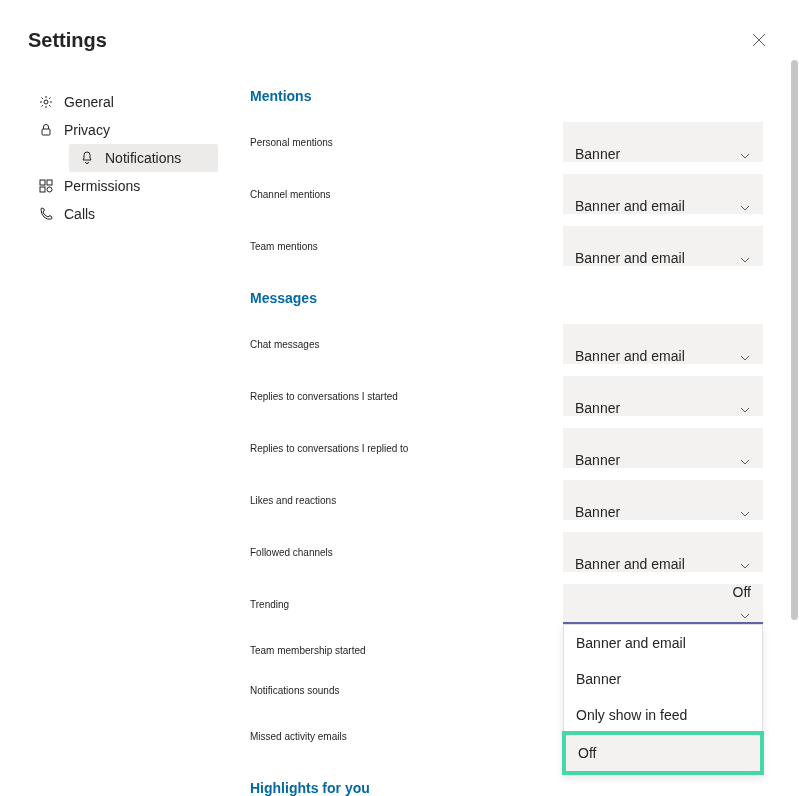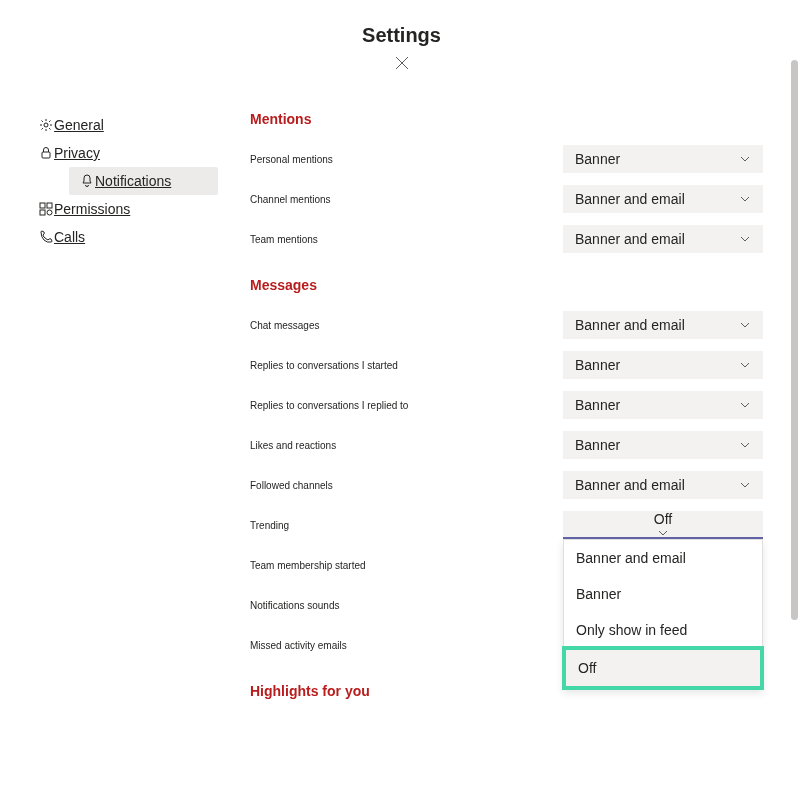--- a/index.html
+++ b/index.html
@@ -22,21 +22,20 @@
       padding: 24px 24px 0 28px;
       height: 100%;
       position: relative;
     }
     
     .header {
       display: flex;
       justify-content: space-between;
       align-items: center;
       margin-bottom: 32px;
-      flex-direction: column;
     }
     
     .title {
       font-size: 20px;
       font-weight: 700;
       color: #252423;
     }
     
     .close-btn {
       background: none;
@@ -58,27 +57,26 @@
     }
     
     .sidebar {
       width: 190px;
       flex-shrink: 0;
     }
     
     .sidebar-item {
       display: flex;
       align-items: center;
-      gap: 0;
+      gap: 10px;
       padding: 6px 10px;
       cursor: pointer;
       font-size: 14px;
       color: #252423;
       border-radius: 2px;
-      text-decoration: underline;
     }
     
     .sidebar-item.active {
       background: #edebe9;
       margin-left: 41px;
     }
     
     .sidebar-icon {
       width: 16px;
       height: 16px;
@@ -91,21 +89,21 @@
     .main {
       flex: 1;
       overflow-y: auto;
       padding-right: 12px;
       padding-bottom: 40px;
     }
     
     .section-title {
       font-size: 14px;
       font-weight: 700;
-      color: #b91c1c;
+      color: #0369a1;
       margin-bottom: 18px;
       margin-top: 24px;
     }
     
     .section-title:first-child {
       margin-top: 0;
     }
     
     .setting-row {
       display: flex;
@@ -115,25 +113,25 @@
       min-height: 28px;
     }
     
     .setting-label {
       font-size: 10px;
       color: #252423;
     }
     
     .dropdown {
       width: 200px;
-      height: 28px;
+      height: 40px;
       background: #f3f2f1;
       border: none;
       display: flex;
-      align-items: center;
+      align-items: flex-end;
       justify-content: space-between;
       padding: 0 12px;
       cursor: pointer;
       font-size: 14px;
       color: #252423;
       position: relative;
       margin-left: 20px;
     }
     
     .dropdown.open {

